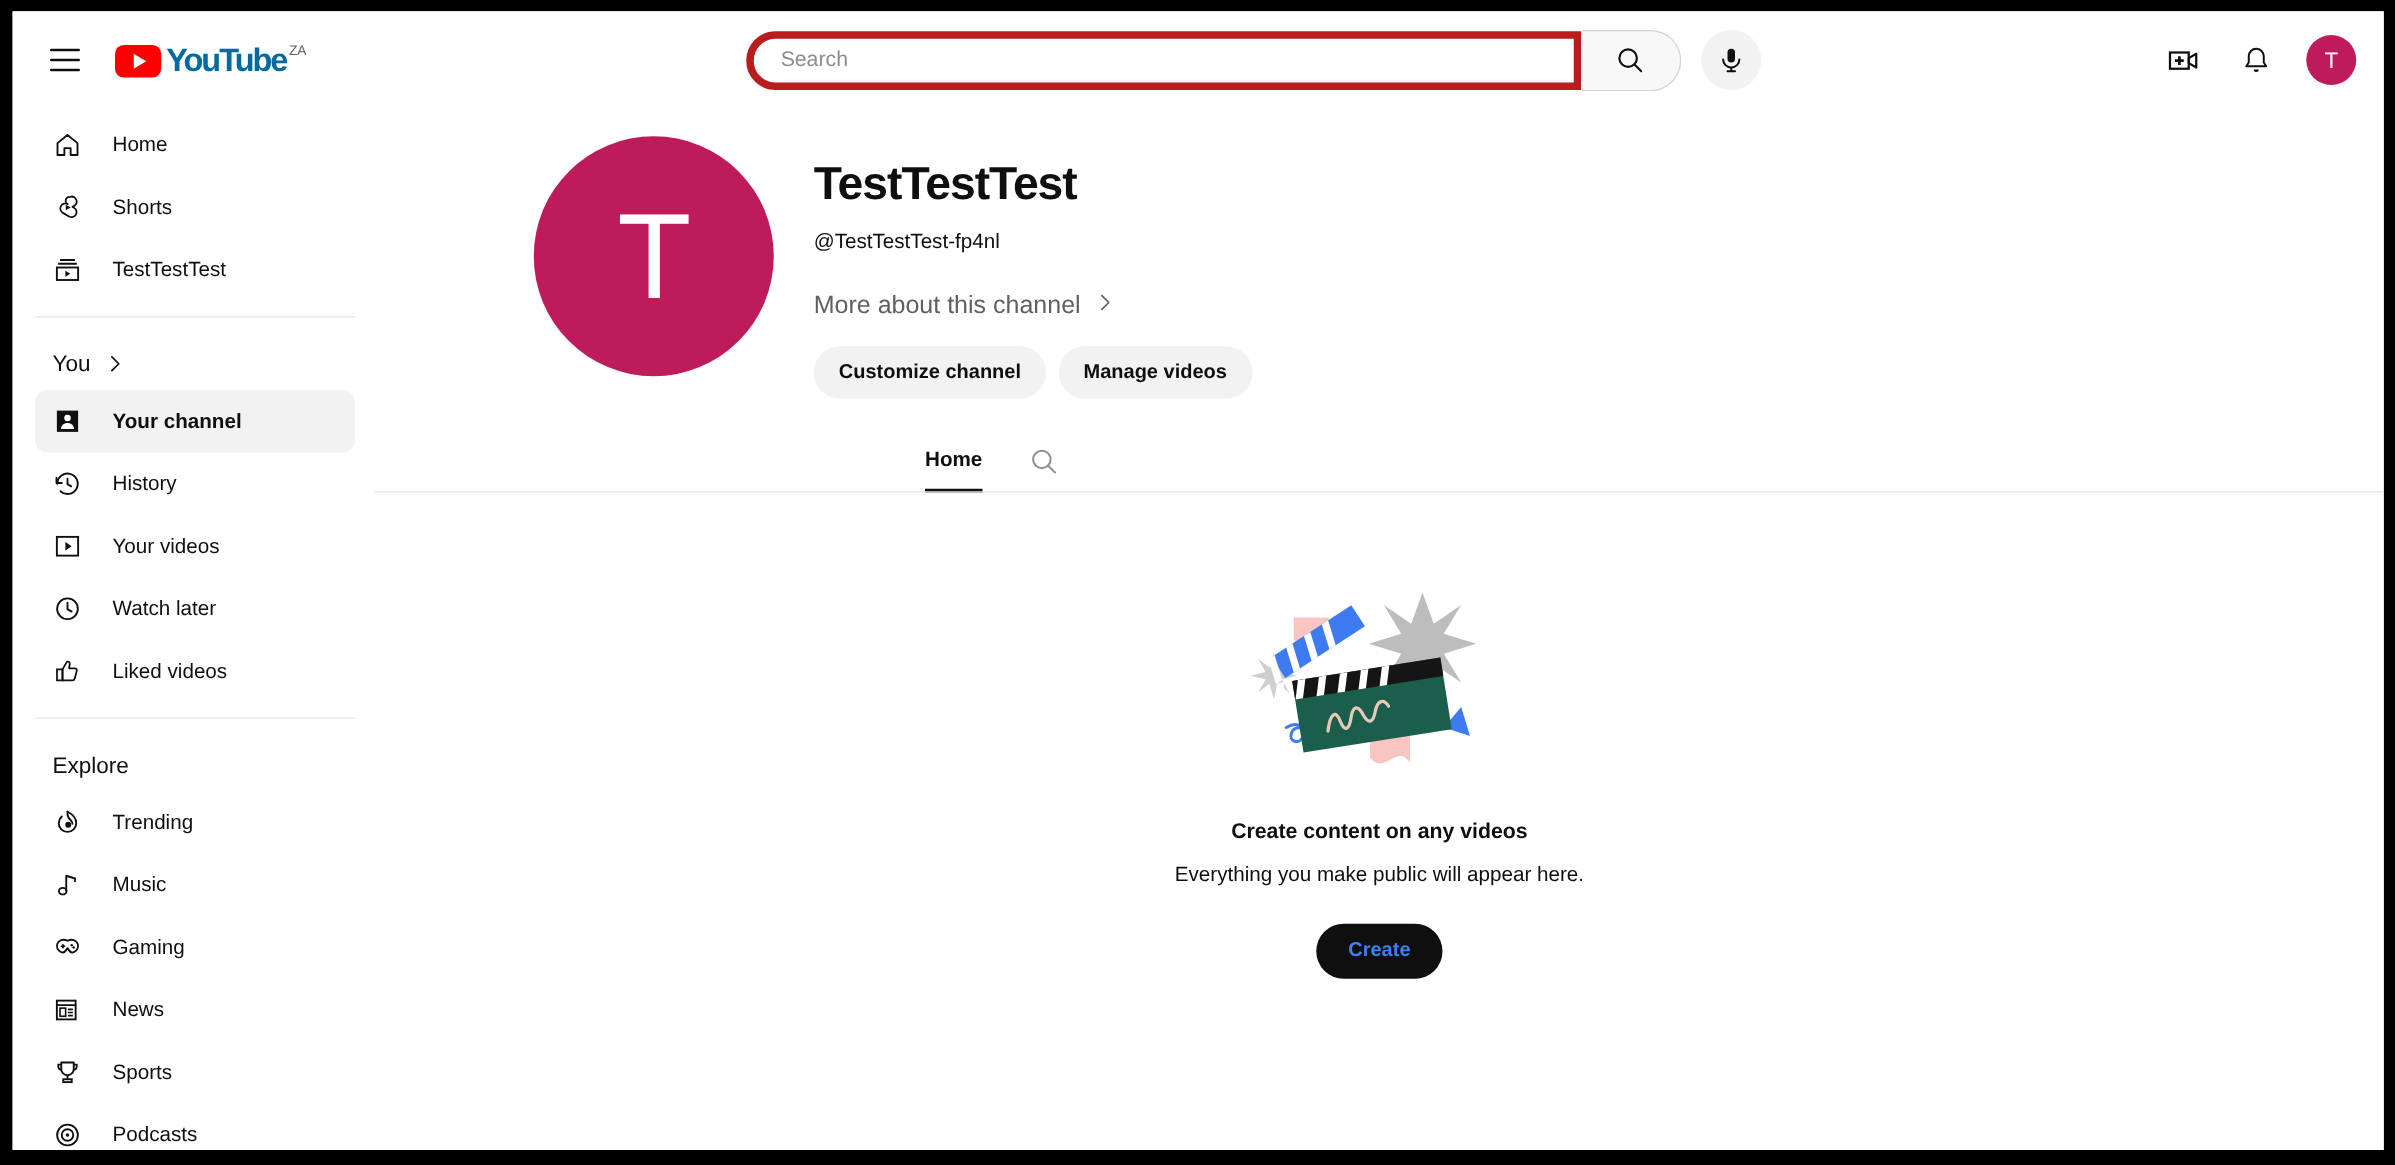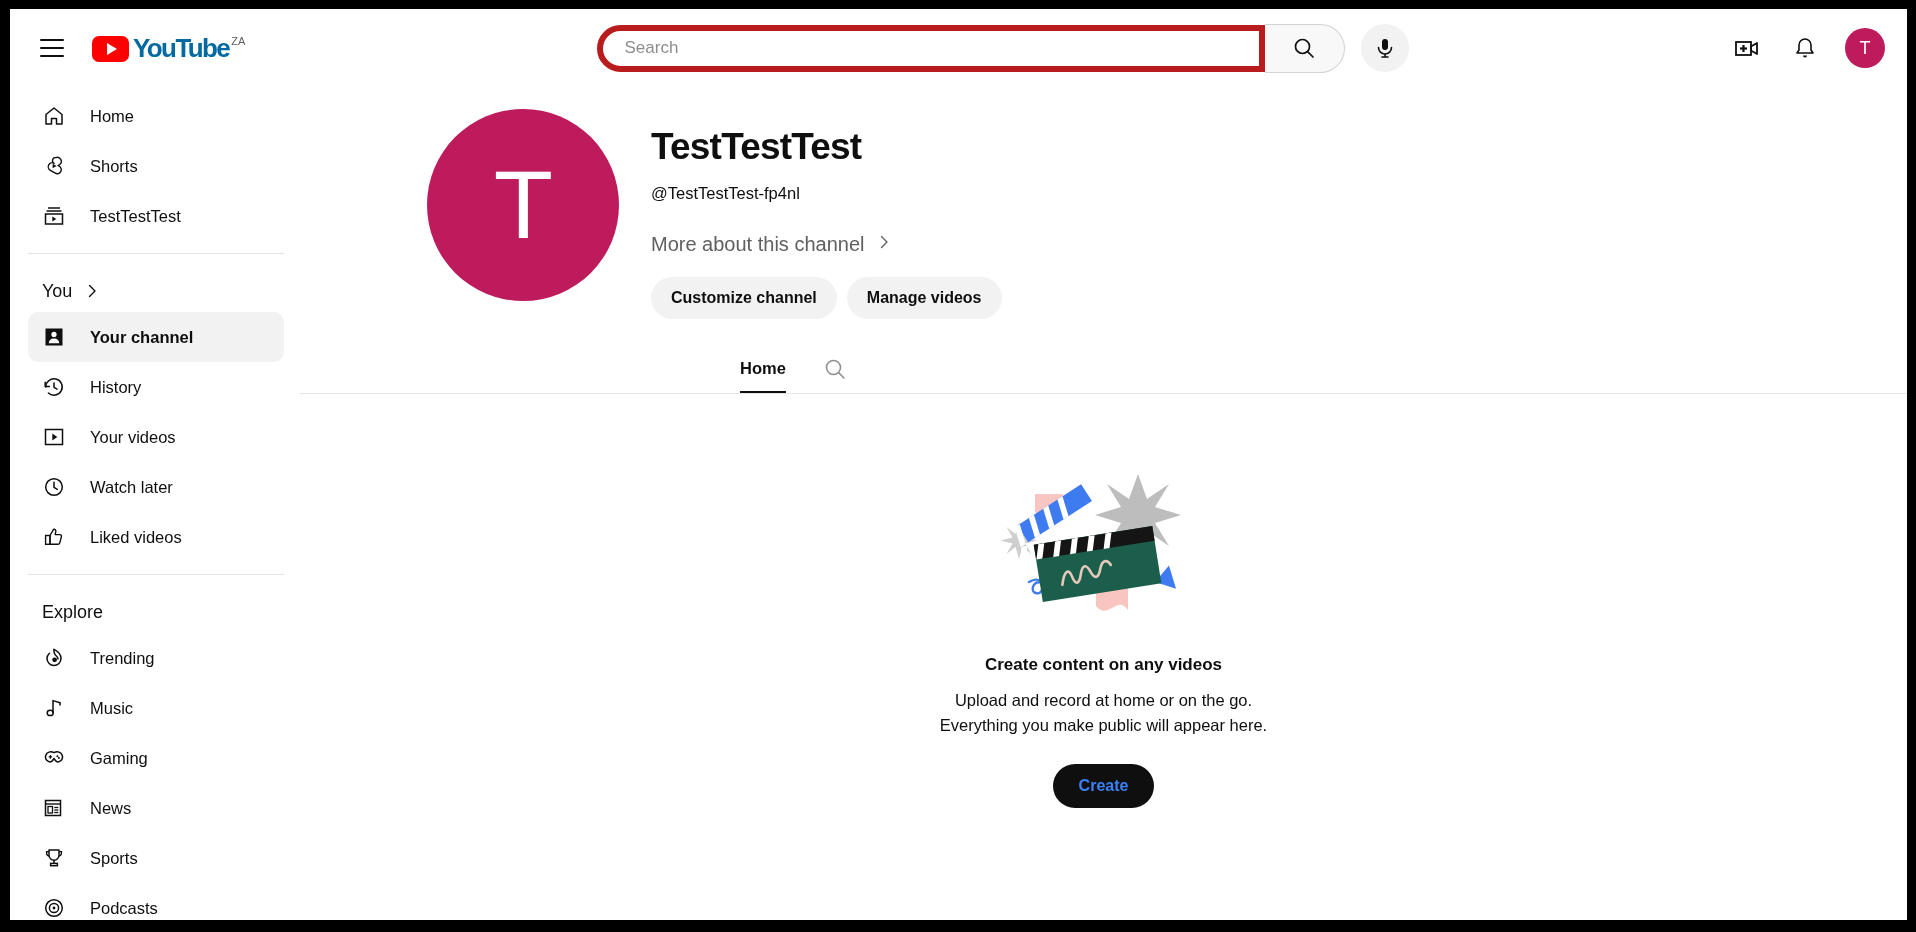--- a/index.html
+++ b/index.html
@@ -717,21 +717,20 @@
             <rect x="95" y="64" width="6" height="15" transform="skewX(-16)"></rect>
             <rect x="112" y="64" width="6" height="15" transform="skewX(-16)"></rect>
             <rect x="129" y="64" width="6" height="15" transform="skewX(-16)"></rect>
           </g>
           <path d="M60 108c4-14 9-16 11-6 2 9 6 8 9-2 3-9 7-9 10 0 3 8 7 7 10-2 3-8 8-9 11-2" fill="none" stroke="#e6c9b8" stroke-width="2.6" stroke-linecap="round"></path>
         </g>
       </svg>
 
       <div class="empty-title">Create content on any videos</div>
       <div class="empty-sub">
-        <div>Upload and record at home or on the go.</div>
         <div>Everything you make public will appear here.</div>
       </div>
       <button class="create-btn">Create</button>
     </div>
 
   </div>
 
 </div>
 </div>
 

